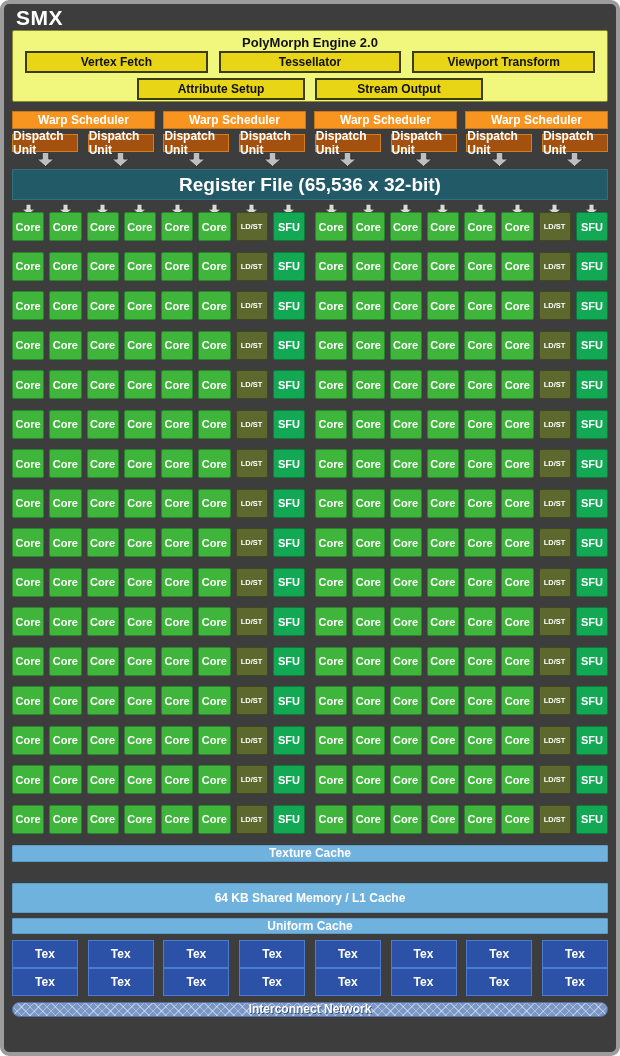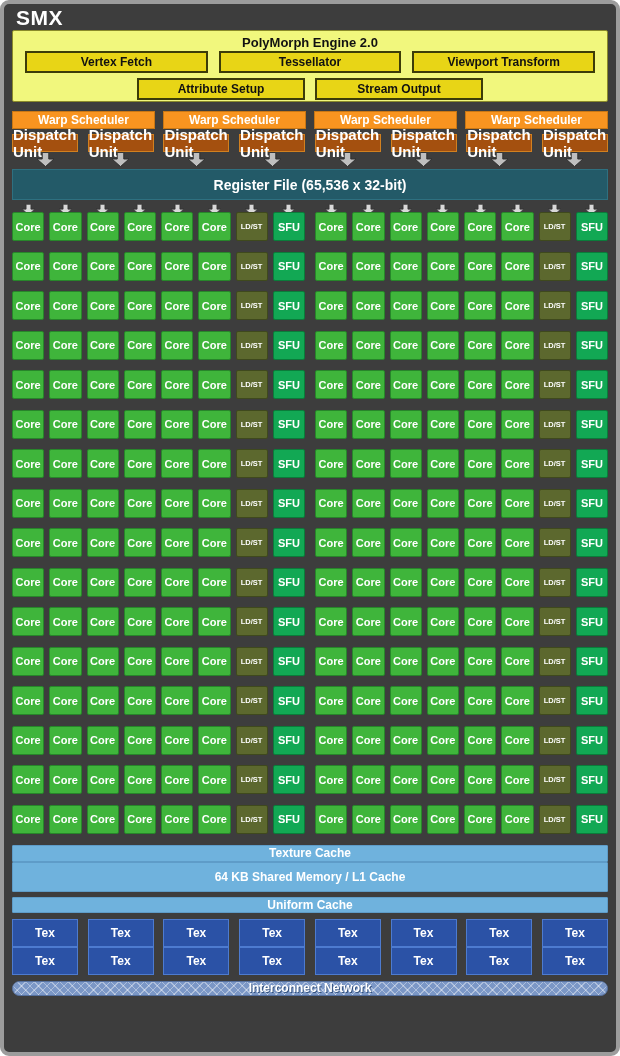--- a/index.html
+++ b/index.html
@@ -43,43 +43,43 @@
   .warp-row{margin-top:9px;height:18px;display:flex;gap:8px;}
   .warp{
     flex:1;background:#f89420;border:1px solid #c97714;
     color:#fff;font-size:12px;font-weight:bold;
     display:flex;align-items:center;justify-content:center;
   }
   
   .dispatch-row{margin-top:5px;height:18px;display:flex;justify-content:space-between;}
   .dispatch{
     width:66px;background:#a4500f;border:1.5px solid #d2801f;
-    color:#fff;font-size:15px;font-weight:bold;
+    color:#fff;font-size:12px;font-weight:bold;
     display:flex;align-items:center;justify-content:center;
   }
   .dispatch-arrows{margin-top:1px;height:16px;display:flex;justify-content:space-between;}
   .arr-cell{width:66px;display:flex;align-items:center;justify-content:center;}
   
-  .register{height:31px;background:#235a68;border:1px solid #2e7080;font-size:14px;}
+  .register{height:31px;background:#235a68;border:1px solid #2e7080;font-size:19px;}
   
   .halves{display:flex;gap:10px;}
   .half{flex:1;display:grid;grid-template-columns:repeat(8,1fr);gap:5px;}
   .col-arrows{margin-top:1px;height:11px;}
   .col-arrows .acell{display:flex;align-items:flex-start;justify-content:center;}
   .core-grid{display:flex;flex-direction:column;gap:10.5px;}
   .cell{
     height:29px;border-radius:2px;color:#fff;font-weight:bold;font-size:11px;
     display:flex;align-items:center;justify-content:center;
   }
   .cell.core{background:#3fb53b;border:1px solid #27862a;}
   .cell.ldst{background:#5c682e;border:1px solid #3f491d;font-size:7.5px;}
   .cell.sfu{background:#12a854;border:1px solid #0a7c3a;}
   
   .texture{margin-top:11px;height:17px;}
-  .shared{margin-top:0;height:30px;}
+  .shared{margin-top:21px;height:30px;}
   .uniform{margin-top:5px;height:16px;}
   
   .tex-grid{margin-top:6px;display:flex;flex-direction:column;gap:0;}
   .tex-row{display:flex;justify-content:space-between;height:28px;}
   .tex-box{
     width:66px;background:#2b52a6;border:1.5px solid #4d7bd0;
     color:#fff;font-size:12px;font-weight:bold;
     display:flex;align-items:center;justify-content:center;
   }
   

